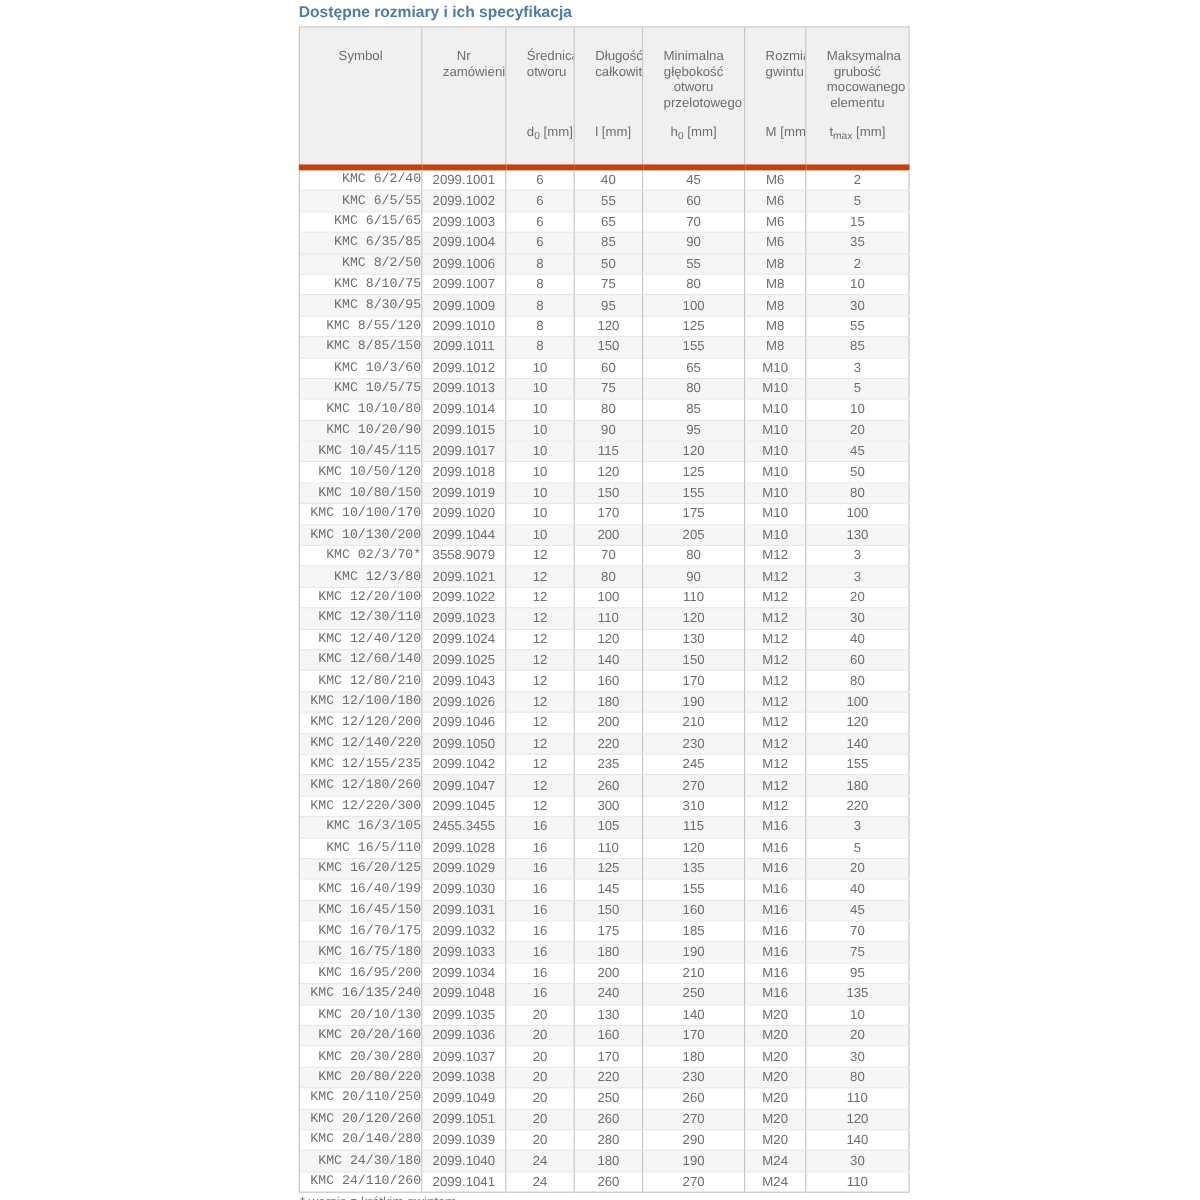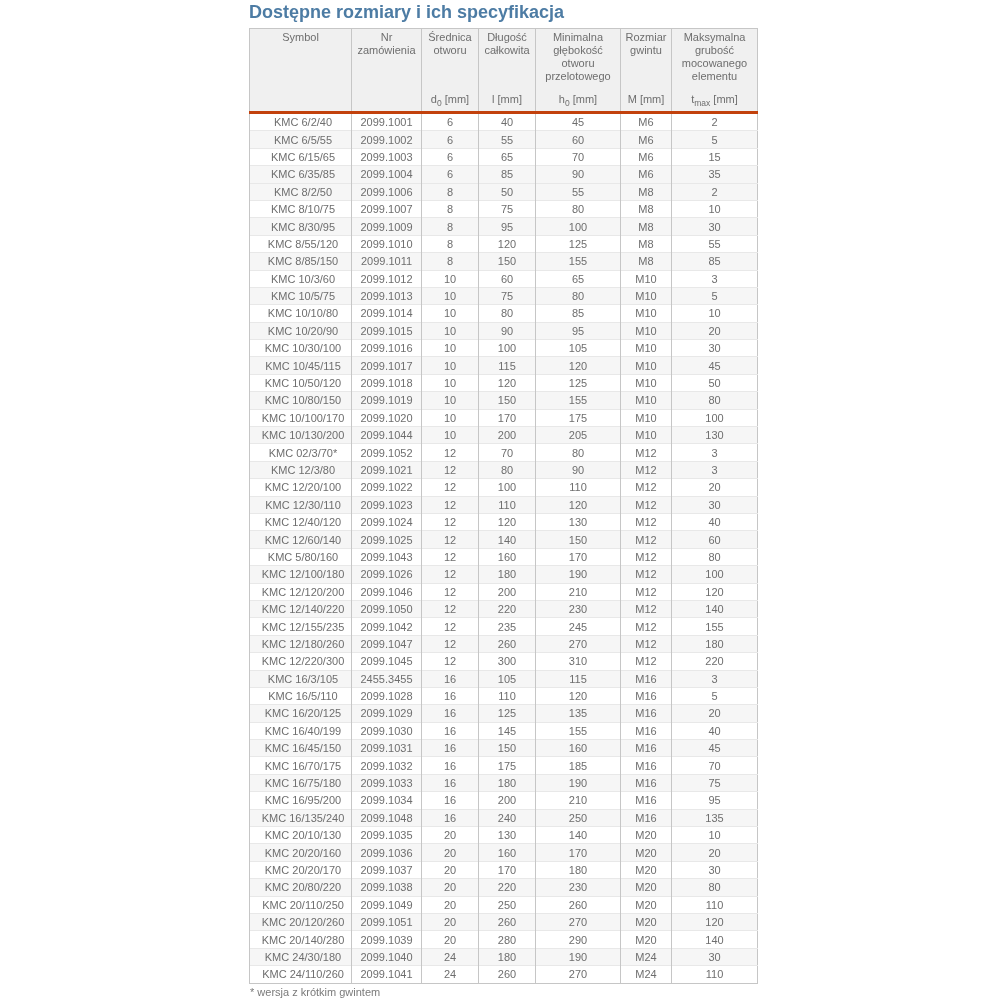--- a/index.html
+++ b/index.html
@@ -12,44 +12,44 @@
     font-family: "Liberation Sans", sans-serif;
   }
   .page {
     position: absolute;
     left: 249px;
     top: 0;
     width: 512px;
   }
   .title {
     margin: 2px 0 5px 0;
-    font-size: 18px;
+    font-size: 13px;
     font-weight: bold;
     color: #4d7ca4;
   }
   table.specs {
     border-collapse: collapse;
     table-layout: fixed;
     width: 508px;
     font-size: 11px;
     color: #6e6e6e;
     border: 1px solid #c6c6c6;
   }
   table.specs th,
   table.specs td {
     border-left: 1px solid #c6c6c6;
     overflow: hidden;
     white-space: nowrap;
   }
   thead th {
     background: #f0f0f0;
-    border-bottom: 3px solid #c2410c;
+    border-bottom: 5px solid #c2410c;
     font-weight: normal;
     vertical-align: top;
-    padding: 0;
+    padding: 16px;
     height: 82px;
   }
   .hwrap {
     display: flex;
     flex-direction: column;
     justify-content: space-between;
     height: 78px;
     padding: 2px 1px 2px 1px;
   }
   .hlabel {
@@ -65,22 +65,23 @@
     font-size: 8.5px;
   }
   tbody td {
     height: 16.4px;
     border-top: 1px solid #e8e8e8;
     text-align: center;
     padding: 0;
     line-height: 16px;
   }
   tbody td.c-symbol {
-    text-align: center;
+    text-align: right;
     padding-left: 5px;
+    font-family: Liberation Mono, monospace;
   }
   tbody tr.alt td {
     background: #f6f6f6;
   }
   .footnote {
     margin: 2px 0 0 1px;
     font-size: 11px;
     color: #7a7a7a;
   }
 </style>
@@ -258,29 +259,20 @@
   </tr>
         <tr class="alt">
     <td class="c-symbol">KMC 10/20/90</td>
     <td>2099.1015</td>
     <td>10</td>
     <td>90</td>
     <td>95</td>
     <td>M10</td>
     <td>20</td>
   </tr>
-        <tr>
-    <td class="c-symbol">KMC 10/30/100</td>
-    <td>2099.1016</td>
-    <td>10</td>
-    <td>100</td>
-    <td>105</td>
-    <td>M10</td>
-    <td>30</td>
-  </tr>
         <tr class="alt">
     <td class="c-symbol">KMC 10/45/115</td>
     <td>2099.1017</td>
     <td>10</td>
     <td>115</td>
     <td>120</td>
     <td>M10</td>
     <td>45</td>
   </tr>
         <tr>
@@ -314,21 +306,21 @@
     <td class="c-symbol">KMC 10/130/200</td>
     <td>2099.1044</td>
     <td>10</td>
     <td>200</td>
     <td>205</td>
     <td>M10</td>
     <td>130</td>
   </tr>
         <tr>
     <td class="c-symbol">KMC 02/3/70*</td>
-    <td>2099.1052</td>
+    <td>3558.9079</td>
     <td>12</td>
     <td>70</td>
     <td>80</td>
     <td>M12</td>
     <td>3</td>
   </tr>
         <tr class="alt">
     <td class="c-symbol">KMC 12/3/80</td>
     <td>2099.1021</td>
     <td>12</td>
@@ -367,21 +359,21 @@
         <tr class="alt">
     <td class="c-symbol">KMC 12/60/140</td>
     <td>2099.1025</td>
     <td>12</td>
     <td>140</td>
     <td>150</td>
     <td>M12</td>
     <td>60</td>
   </tr>
         <tr>
-    <td class="c-symbol">KMC 5/80/160</td>
+    <td class="c-symbol">KMC 12/80/210</td>
     <td>2099.1043</td>
     <td>12</td>
     <td>160</td>
     <td>170</td>
     <td>M12</td>
     <td>80</td>
   </tr>
         <tr class="alt">
     <td class="c-symbol">KMC 12/100/180</td>
     <td>2099.1026</td>
@@ -529,21 +521,21 @@
         <tr class="alt">
     <td class="c-symbol">KMC 20/20/160</td>
     <td>2099.1036</td>
     <td>20</td>
     <td>160</td>
     <td>170</td>
     <td>M20</td>
     <td>20</td>
   </tr>
         <tr>
-    <td class="c-symbol">KMC 20/20/170</td>
+    <td class="c-symbol">KMC 20/30/280</td>
     <td>2099.1037</td>
     <td>20</td>
     <td>170</td>
     <td>180</td>
     <td>M20</td>
     <td>30</td>
   </tr>
         <tr class="alt">
     <td class="c-symbol">KMC 20/80/220</td>
     <td>2099.1038</td>

